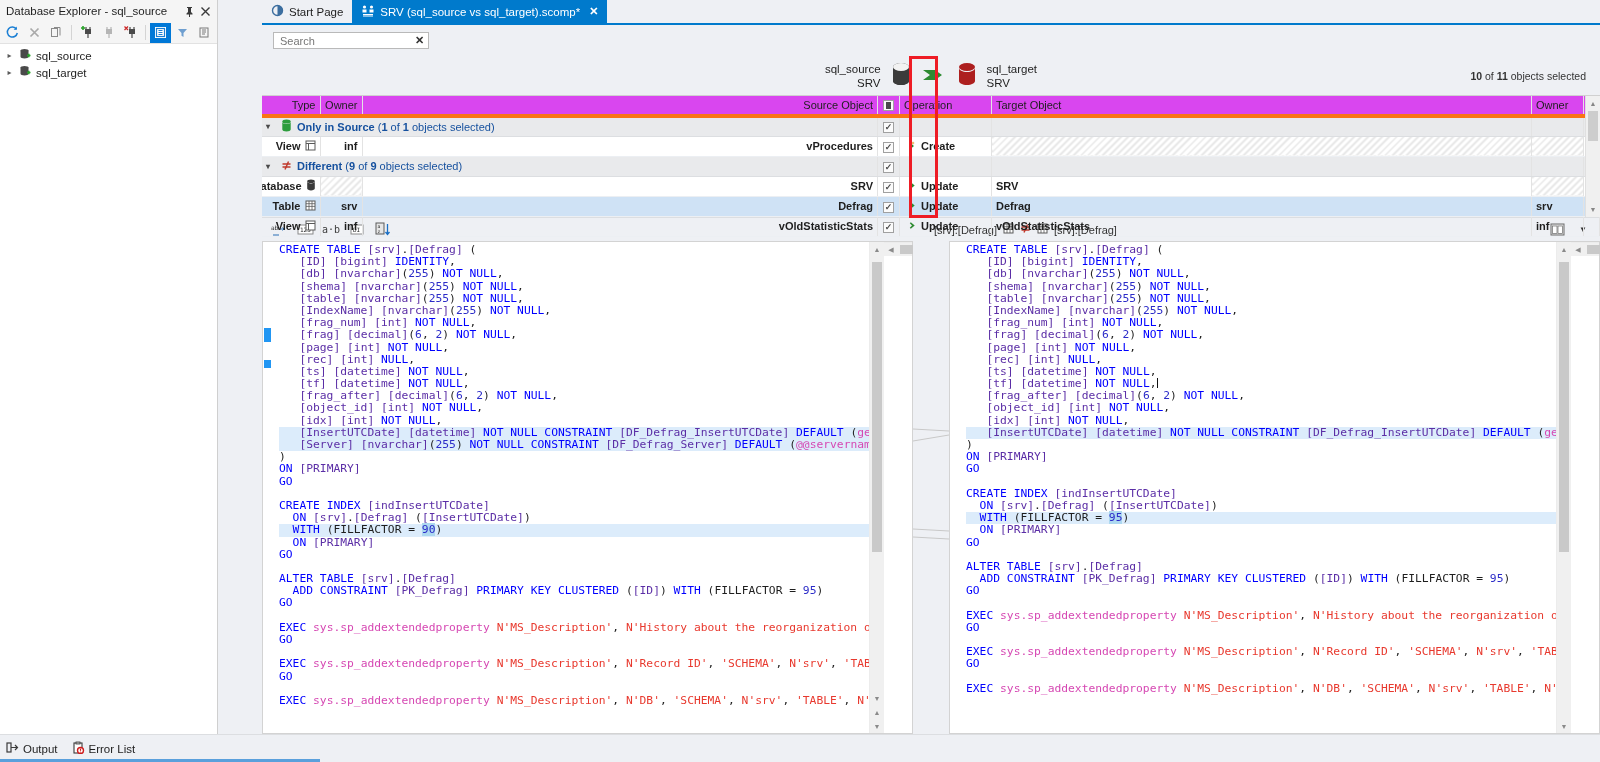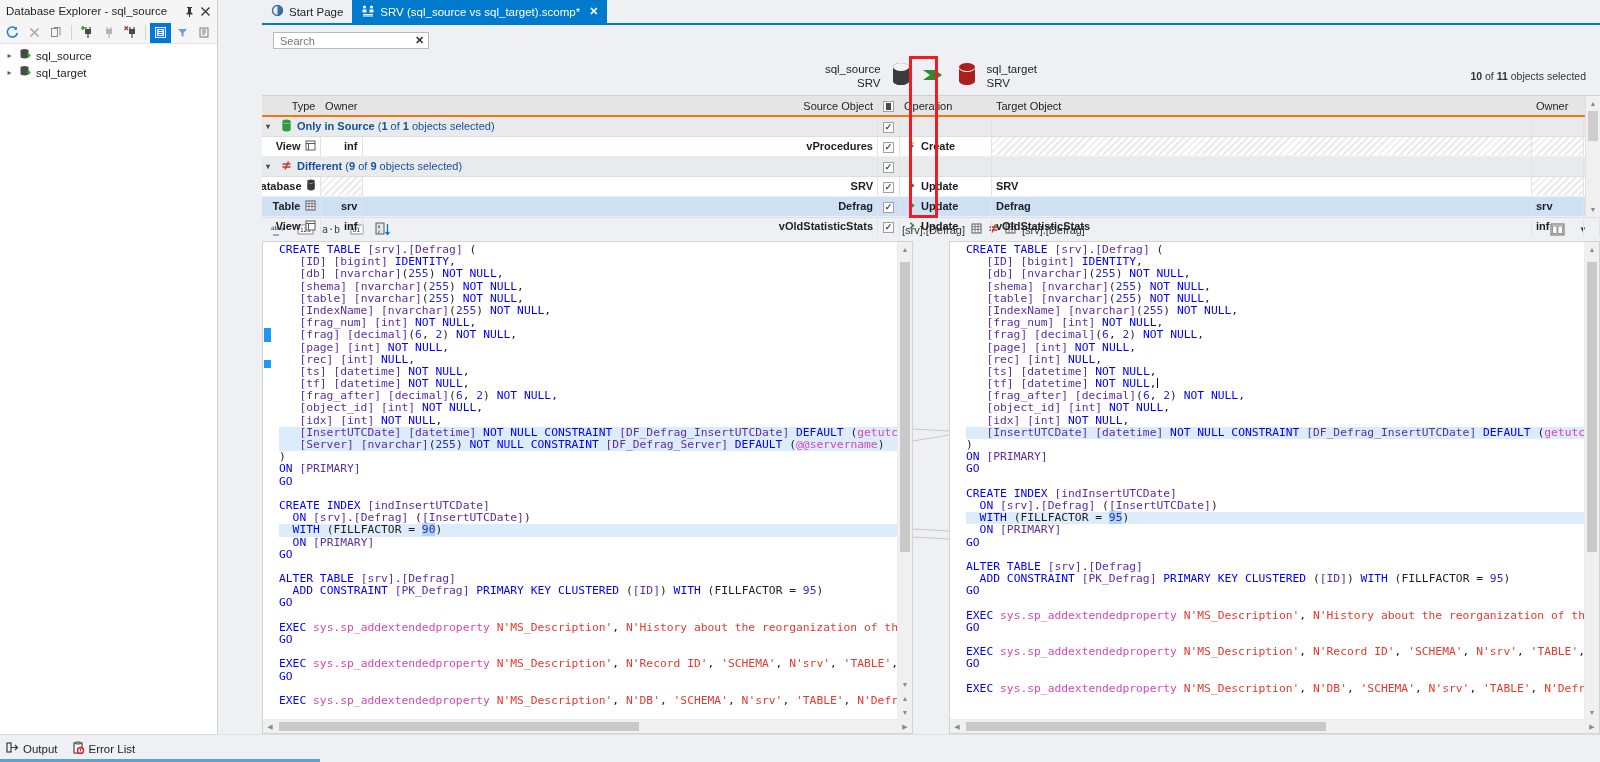--- a/index.html
+++ b/index.html
@@ -61,21 +61,21 @@
   .dbname.l { text-align: right; }
   .dbname .srv { color: #1e1e1e; }
   .objsel { position: absolute; right: 14px; top: 14px; font-size: 10.5px; color: #333; }
   .objsel b { font-weight: bold; }
 
   
   .grid-wrap { position: relative; background: #fff; border-top: 1px solid #d0d0d0; }
   .grid { width: 100%; border-collapse: collapse; table-layout: fixed; }
   .grid th, .grid td { font-size: 11px; font-weight: normal; padding: 0 4px; height: 20px;
                        border-right: 1px solid #e3e3e3; overflow: hidden; white-space: nowrap; }
-  .grid thead th { background: #e5e5e5; border-bottom: 2px solid #f97316; color: #1e1e1e; text-align: left; }
+  .grid thead th { background: #d946ef; border-bottom: 4px solid #f97316; color: #1e1e1e; text-align: left; }
   .grid thead th.r { text-align: right; }
   .grid thead th.c { text-align: center; padding: 0; }
   .grid tbody td { border-bottom: 1px solid #eceff3; font-weight: bold; }
   tr.grp td { background: #e9eaec; font-weight: bold; border-bottom: 1px solid #dcdee1; }
   tr.sel td { background: #cfe2f5; }
   .grp-inner { display: flex; align-items: center; gap: 5px; }
   .grp-inner .tri { color: #4a4a4a; font-size: 8px; width: 10px; }
   .grp-text { color: #15509e; font-weight: bold; }
   .grp-text .cnt { font-weight: bold; }
   .grp-text .lt { font-weight: normal; }
@@ -92,30 +92,30 @@
   .redbox { position: absolute; border: 3px solid #ee1c25; pointer-events: none; z-index: 30; }
 
   .gridscroll { position: absolute; right: 0; top: 0; width: 15px; bottom: 0; background: #f0f0f0;
                 border-left: 1px solid #e0e0e0; }
   .gridscroll .up, .gridscroll .dn { height: 15px; display: flex; align-items: center; justify-content: center;
                                       color: #868686; font-size: 7px; }
   .gridscroll .thumb { position: absolute; top: 15px; left: 2px; right: 2px; height: 30px; background: #cdcdcd; }
 
   
   .diff-toolbar { height: 24px; display: flex; align-items: center; background: #eef0f4;
-                  border-top: 1px solid #dcdee1; }
+                  border-top: 1px solid #dcdee1; gap: 32px; }
   .dt-left { display: flex; align-items: center; gap: 8px; padding-left: 8px; width: 640px; }
   .dt-btn { width: 18px; height: 18px; display: flex; align-items: center; justify-content: center;
             font-size: 10px; color: #3d3d3d; }
   .dt-center { flex: 1 1 auto; display: flex; align-items: center; gap: 6px; font-size: 11px; color: #333; }
   .dt-right { display: flex; align-items: center; gap: 8px; padding-right: 8px; }
 
   
   .codearea { flex: 1 1 auto; min-height: 0; display: flex; background: #eef0f4; }
-  .pane { flex: 1 1 50%; min-width: 0; display: flex; flex-direction: column; background: #fff;
+  .pane { flex: 1 1 50%; min-width: 0; display: flex; flex-direction: row; background: #fff;
           border: 1px solid #d3d3d3; position: relative; justify-content: space-between; }
   .pane-mid { width: 36px; flex: 0 0 36px; background: #eef0f4; position: relative; }
   .pane-body { flex: 1 1 auto; display: flex; min-height: 0; overflow: hidden; position: relative; }
   .vgutter { width: 10px; background: #fff; position: relative; flex: 0 0 10px; }
   .vgutter .mk { position: absolute; left: 1px; width: 7px; background: #2196f3; }
   .vscroll { width: 15px; flex: 0 0 15px; background: #f0f0f0; position: relative; border-left: 1px solid #ececec; }
   .vscroll .arrow { height: 14px; display: flex; align-items: center; justify-content: center; color: #8a8a8a; font-size: 7px; }
   .vscroll .thumb { position: absolute; left: 2px; right: 2px; background: #c9c9c9; }
   .code { flex: 1 1 auto; min-width: 0; overflow: hidden; position: relative;
           font-family: "DejaVu Sans Mono", monospace; font-size: 11.3px; line-height: 12.2px;

